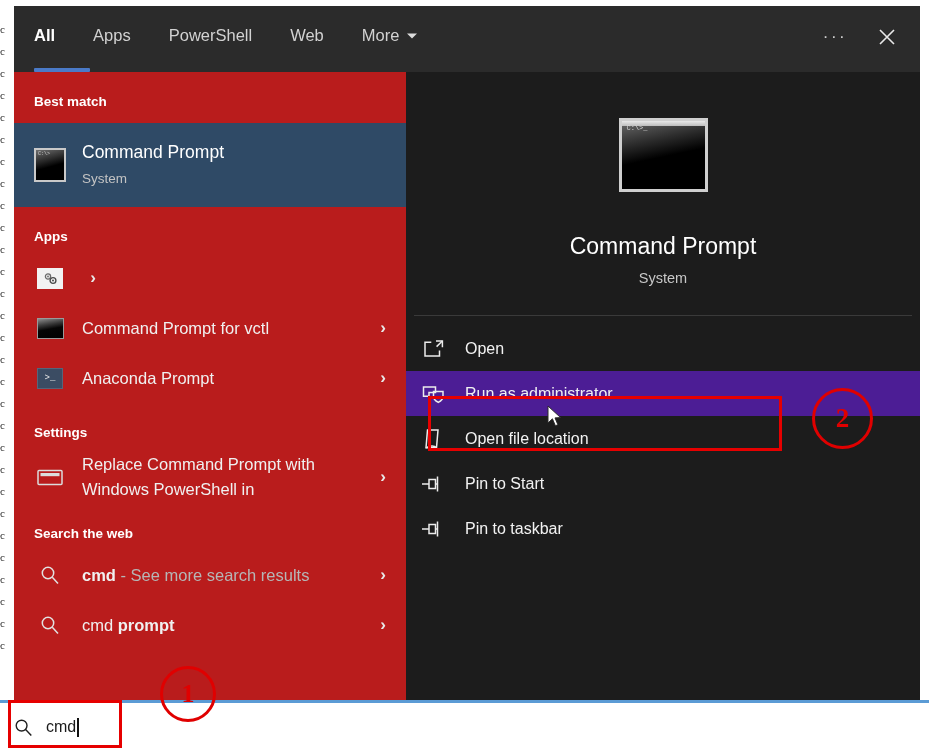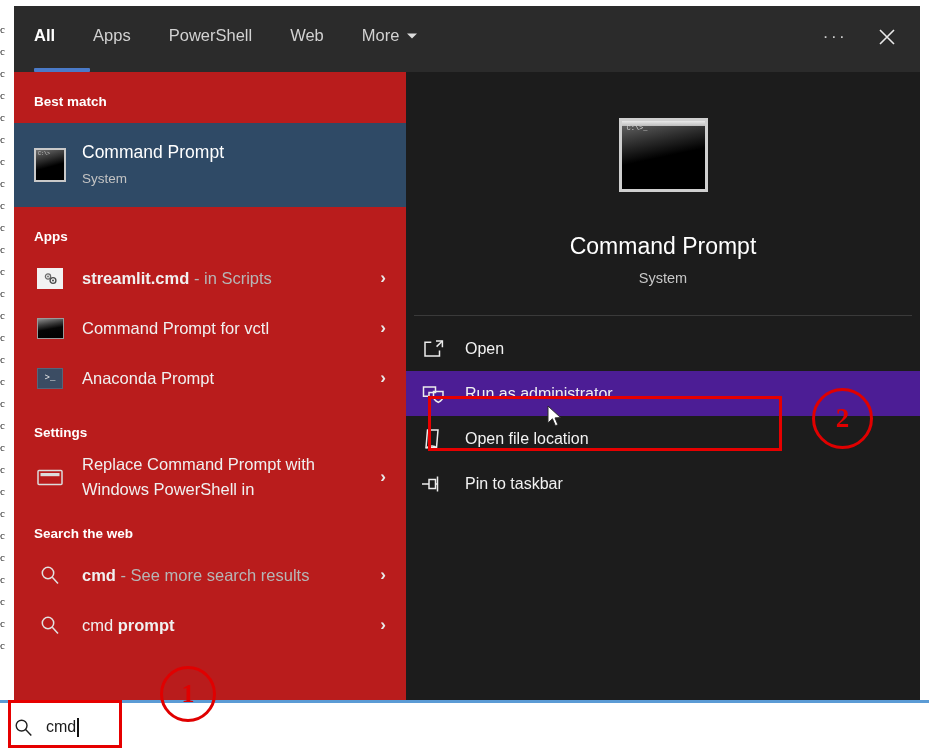--- a/index.html
+++ b/index.html
@@ -261,25 +261,20 @@
           <div class="icn">
             <div class="streamlit-ico">
               <svg width="15" height="13" viewBox="0 0 15 13">
                 <circle cx="5" cy="4.5" r="2.6" fill="none" stroke="#6a6a6a" stroke-width="1.3"></circle>
                 <circle cx="5" cy="4.5" r="0.9" fill="#6a6a6a"></circle>
                 <circle cx="10" cy="8.5" r="2.9" fill="none" stroke="#4a4a4a" stroke-width="1.4"></circle>
                 <circle cx="10" cy="8.5" r="1" fill="#4a4a4a"></circle>
               </svg>
             </div>
           </div>
-          <div class="txt">
-              <span class="ttl">
-            <span class="bold">streamlit.cmd</span><span class="dim"> - in Scripts</span>
-          </span>
-            </div>
           <div class="chev">›</div>
         </div>
 
         <div class="row">
           <div class="icn">
             <div class="cmd-ico-sm"></div>
           </div>
           <div class="txt">
               <span class="ttl">Command Prompt for vctl</span>
             </div>
@@ -384,20 +379,31 @@
             <div class="arow">
               <div class="aicn">
                 <svg width="20" height="22" viewBox="0 0 20 22">
                   <path d="M4.5 2 H15 L13.5 19.8 H3 Z" stroke="#ececec" stroke-width="1.5" fill="none"></path>
                   <path d="M13.5 19.8 C11.5 17.2 7 17.4 3 19.8" stroke="#ececec" stroke-width="1.5" fill="none"></path>
                 </svg>
               </div>
               <div class="albl">Open file location</div>
             </div>
 
+            <div class="arow">
+              <div class="aicn">
+                <svg width="24" height="18" viewBox="0 0 24 18">
+                  <path d="M1 9 H8" stroke="#ececec" stroke-width="1.5"></path>
+                  <rect x="8" y="4.5" width="6.5" height="9" stroke="#ececec" stroke-width="1.5" fill="none"></rect>
+                  <path d="M16.5 1.5 V16.5" stroke="#ececec" stroke-width="1.5"></path>
+                  <path d="M14.5 9 H16.5" stroke="#ececec" stroke-width="1.5"></path>
+                </svg>
+              </div>
+              <div class="albl">Pin to Start</div>
+            </div>
 
             <div class="arow">
               <div class="aicn">
                 <svg width="24" height="18" viewBox="0 0 24 18">
                   <path d="M1 9 H8" stroke="#ececec" stroke-width="1.5"></path>
                   <rect x="8" y="4.5" width="6.5" height="9" stroke="#ececec" stroke-width="1.5" fill="none"></rect>
                   <path d="M16.5 1.5 V16.5" stroke="#ececec" stroke-width="1.5"></path>
                   <path d="M14.5 9 H16.5" stroke="#ececec" stroke-width="1.5"></path>
                 </svg>
               </div>

